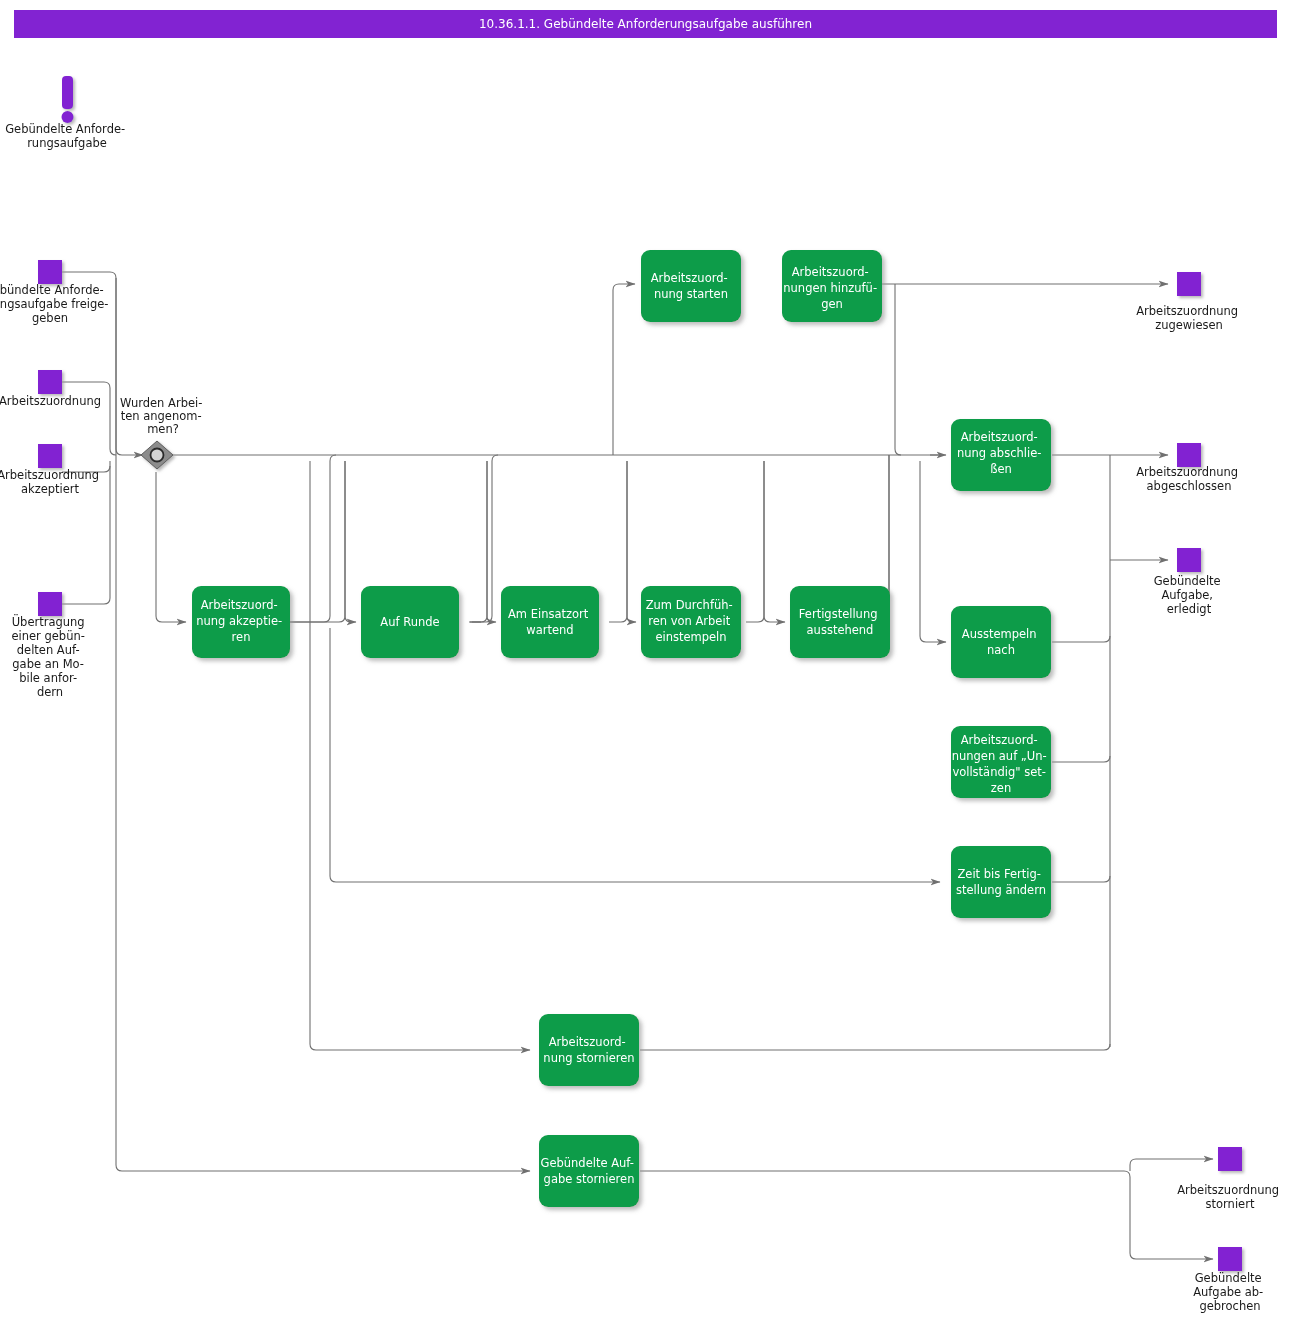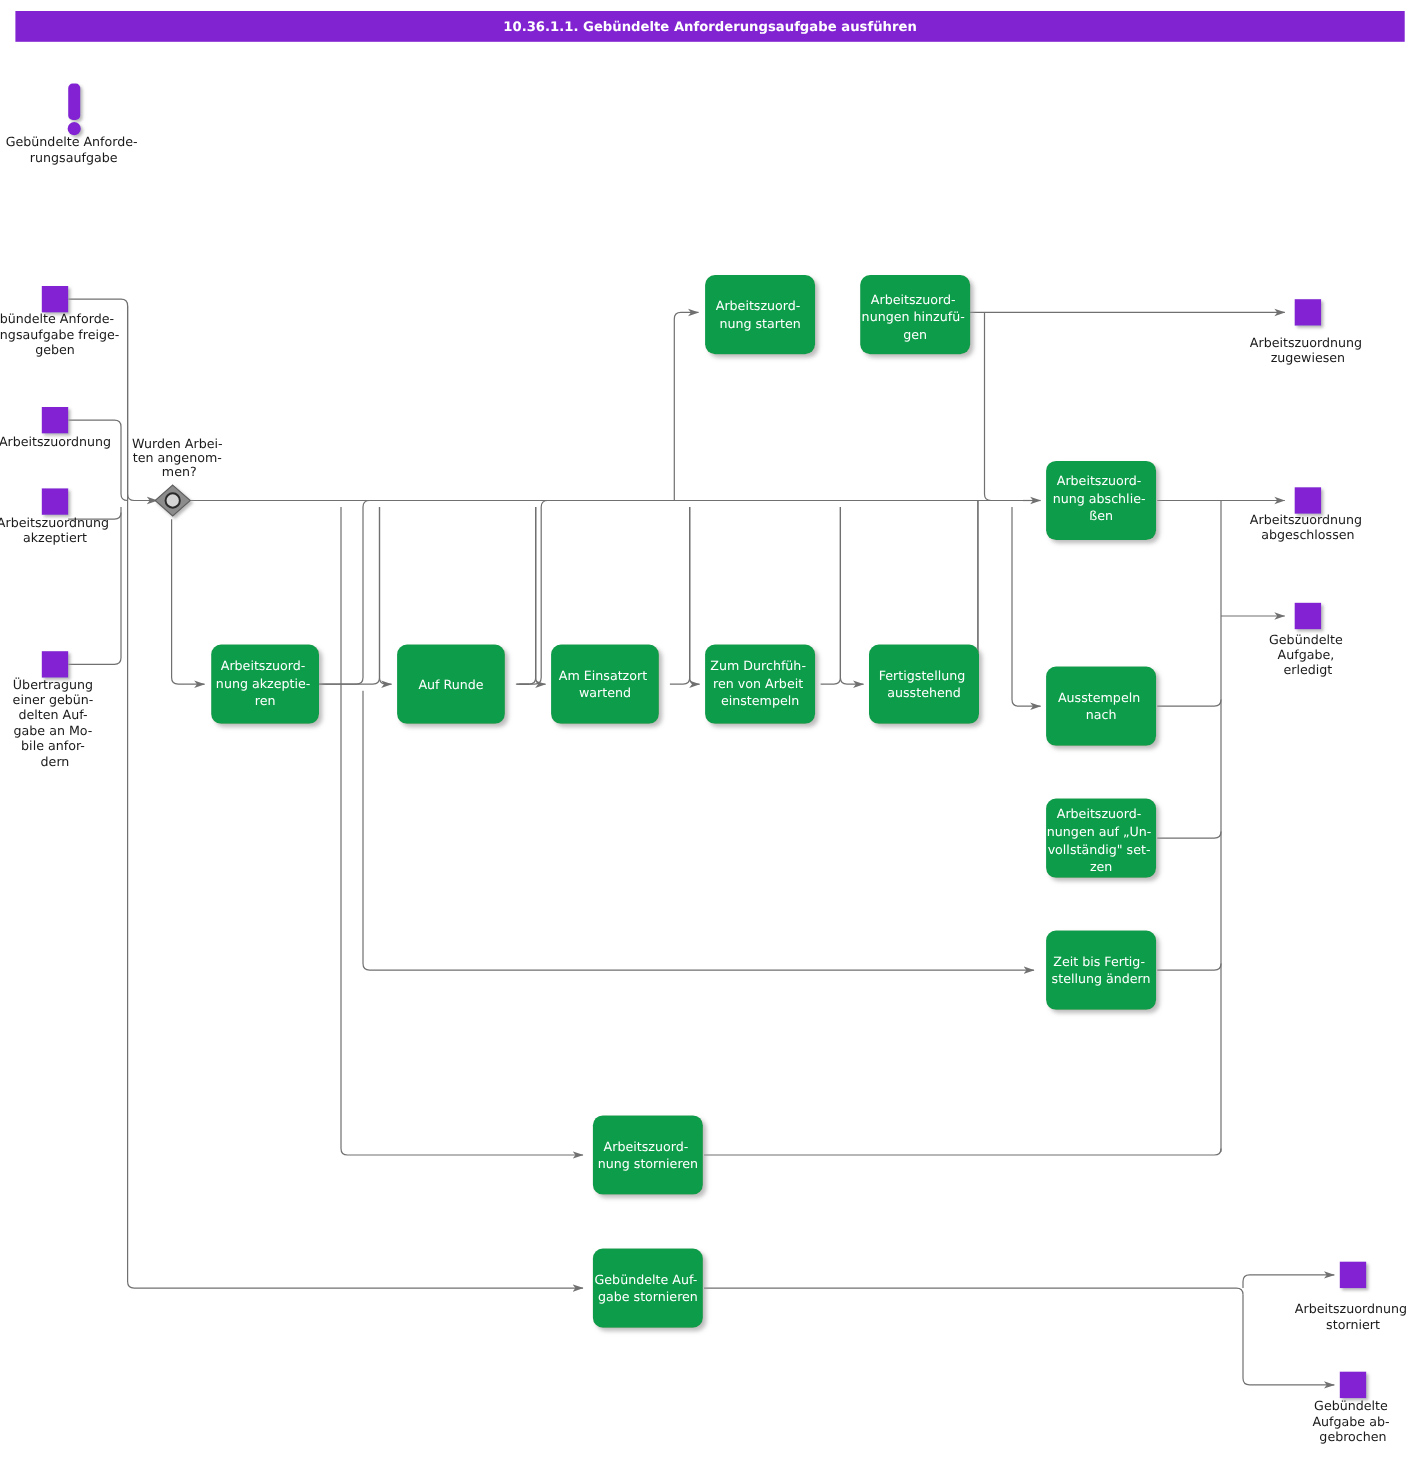--- a/index.html
+++ b/index.html
@@ -16,21 +16,21 @@
   }
   #titlebar {
     position: absolute;
     left: 14px;
     top: 10px;
     width: 1263px;
     height: 28px;
     background: #8223D2;
     color: #ffffff;
     font-size: 12px;
-    font-weight: bold;
+    font-weight: normal;
     display: flex;
     align-items: center;
     justify-content: center;
     letter-spacing: 0px;
     font-family: "DejaVu Sans", sans-serif;
   }
   #diagram {
     position: absolute;
     left: 0;
     top: 0;

